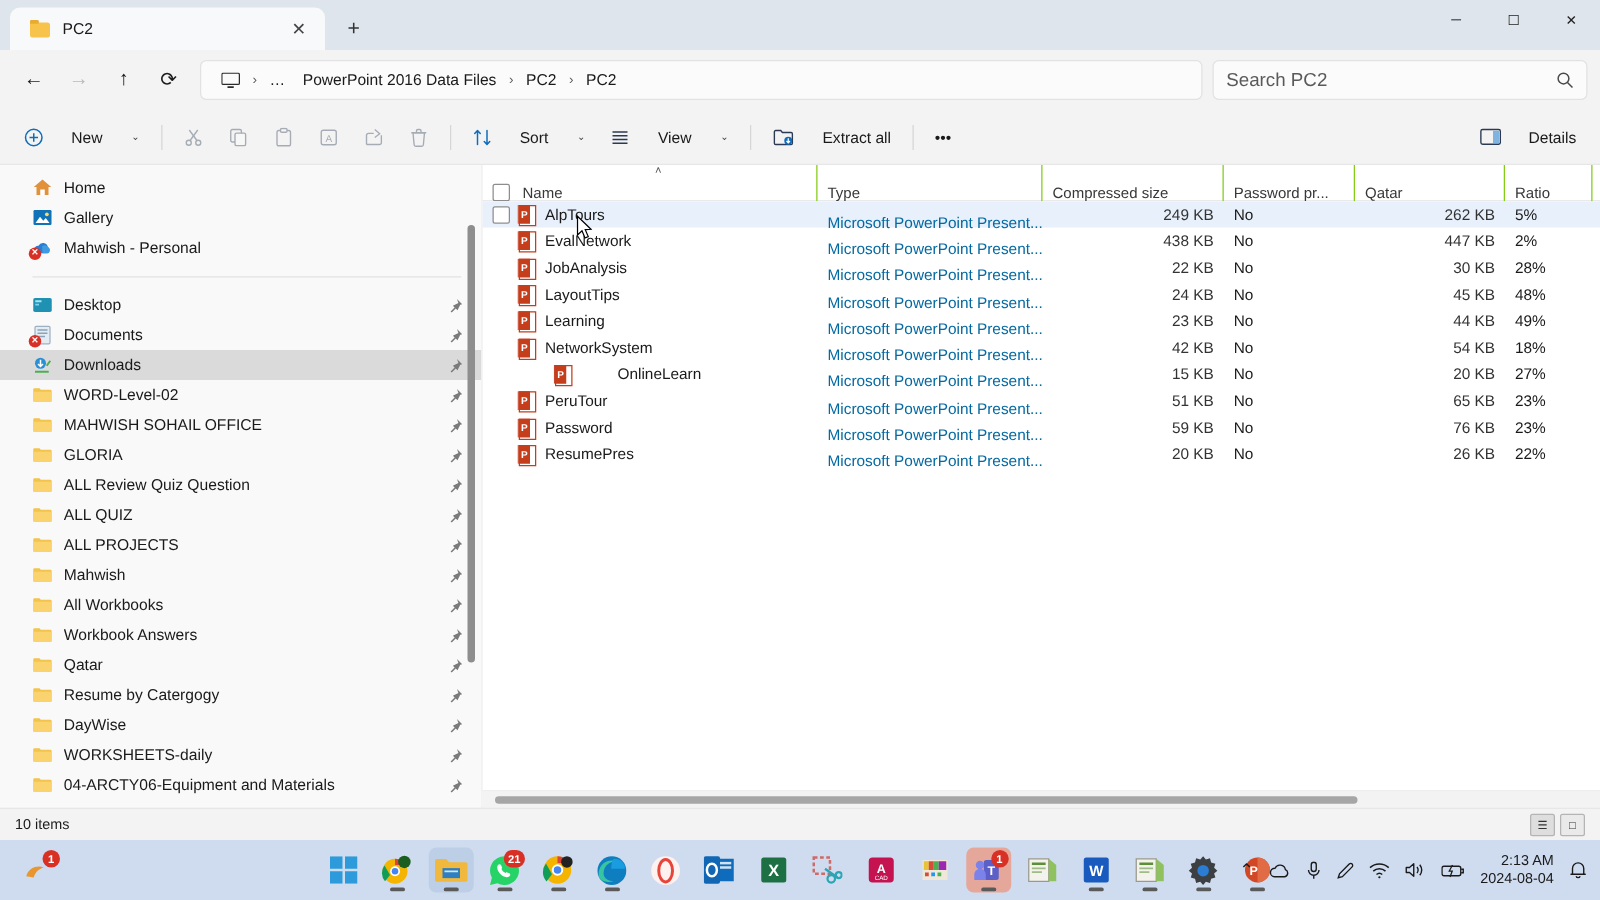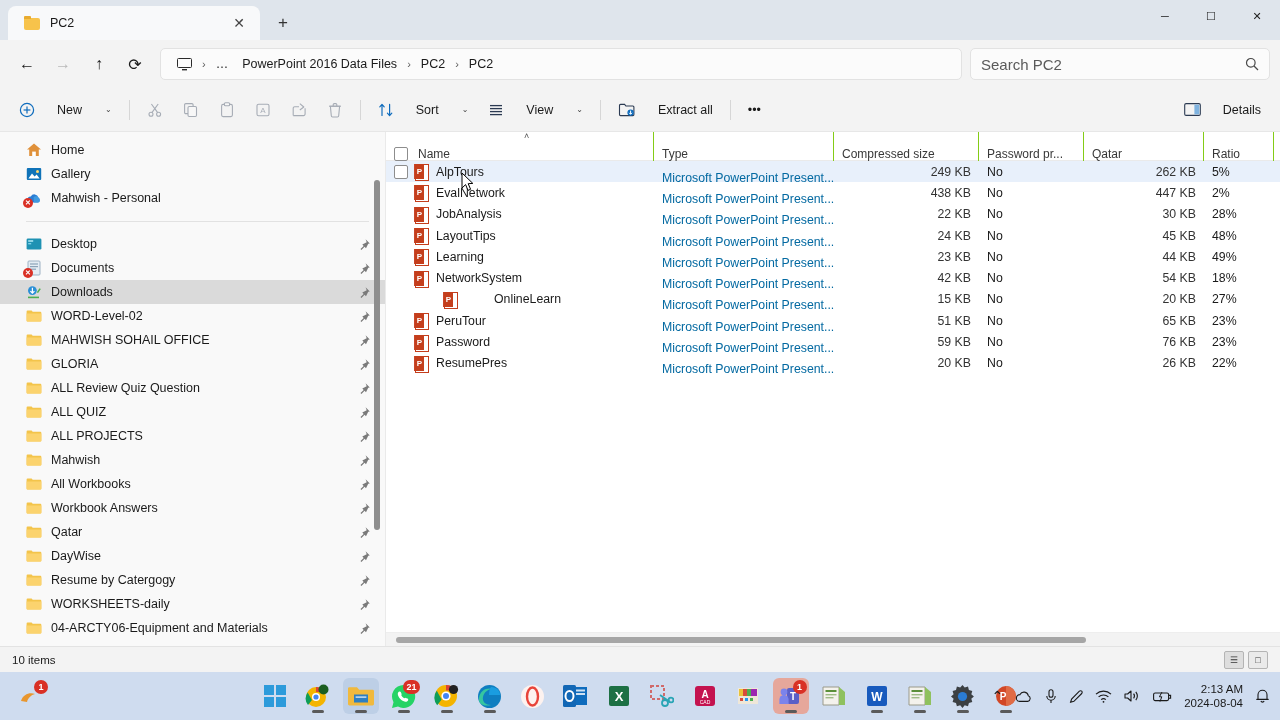--- a/index.html
+++ b/index.html
@@ -602,35 +602,35 @@
             </svg>
           </span>
         </div>
         <div class="nav-item">
           <span class="ico">
             <svg width="16" height="16" viewBox="0 0 16 16">
               <path d="M0.6 3.4 a.9 .9 0 0 1 .9-.9 H5.6 l1.1 1.3 h7.7 a.9 .9 0 0 1 .9 .9 V12.6 a.9 .9 0 0 1-.9 .9 H1.5 a.9 .9 0 0 1-.9-.9 Z" fill="#f3c44b"></path>
               <path d="M0.6 5.4 h14.8 V12.6 a.9 .9 0 0 1-.9 .9 H1.5 a.9 .9 0 0 1-.9-.9 Z" fill="#fbd36e"></path>
             </svg>
           </span>
+          <span class="nav-label">Resume by Catergogy</span>
+          <span>
+            <svg width="13" height="13" viewBox="0 0 13 13">
+              <path d="M7.6 1.2 L11.8 5.4 L10.2 5.8 L8 10.2 L6.6 8.8 L3.4 12 L2.5 11.1 L5.7 7.9 L4.3 6.5 L8.7 4.3 Z" fill="#7a7a7a"></path>
+            </svg>
+          </span>
+        </div>
+        <div class="nav-item">
+          <span class="ico">
+            <svg width="16" height="16" viewBox="0 0 16 16">
+              <path d="M0.6 3.4 a.9 .9 0 0 1 .9-.9 H5.6 l1.1 1.3 h7.7 a.9 .9 0 0 1 .9 .9 V12.6 a.9 .9 0 0 1-.9 .9 H1.5 a.9 .9 0 0 1-.9-.9 Z" fill="#f3c44b"></path>
+              <path d="M0.6 5.4 h14.8 V12.6 a.9 .9 0 0 1-.9 .9 H1.5 a.9 .9 0 0 1-.9-.9 Z" fill="#fbd36e"></path>
+            </svg>
+          </span>
           <span class="nav-label">DayWise</span>
-          <span>
-            <svg width="13" height="13" viewBox="0 0 13 13">
-              <path d="M7.6 1.2 L11.8 5.4 L10.2 5.8 L8 10.2 L6.6 8.8 L3.4 12 L2.5 11.1 L5.7 7.9 L4.3 6.5 L8.7 4.3 Z" fill="#7a7a7a"></path>
-            </svg>
-          </span>
-        </div>
-        <div class="nav-item">
-          <span class="ico">
-            <svg width="16" height="16" viewBox="0 0 16 16">
-              <path d="M0.6 3.4 a.9 .9 0 0 1 .9-.9 H5.6 l1.1 1.3 h7.7 a.9 .9 0 0 1 .9 .9 V12.6 a.9 .9 0 0 1-.9 .9 H1.5 a.9 .9 0 0 1-.9-.9 Z" fill="#f3c44b"></path>
-              <path d="M0.6 5.4 h14.8 V12.6 a.9 .9 0 0 1-.9 .9 H1.5 a.9 .9 0 0 1-.9-.9 Z" fill="#fbd36e"></path>
-            </svg>
-          </span>
-          <span class="nav-label">Resume by Catergogy</span>
           <span>
             <svg width="13" height="13" viewBox="0 0 13 13">
               <path d="M7.6 1.2 L11.8 5.4 L10.2 5.8 L8 10.2 L6.6 8.8 L3.4 12 L2.5 11.1 L5.7 7.9 L4.3 6.5 L8.7 4.3 Z" fill="#7a7a7a"></path>
             </svg>
           </span>
         </div>
         <div class="nav-item">
           <span class="ico">
             <svg width="16" height="16" viewBox="0 0 16 16">
               <path d="M0.6 3.4 a.9 .9 0 0 1 .9-.9 H5.6 l1.1 1.3 h7.7 a.9 .9 0 0 1 .9 .9 V12.6 a.9 .9 0 0 1-.9 .9 H1.5 a.9 .9 0 0 1-.9-.9 Z" fill="#f3c44b"></path>

